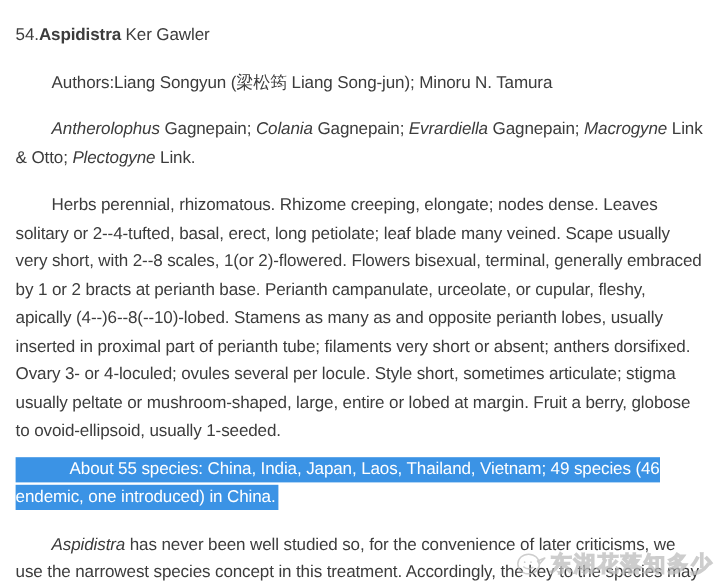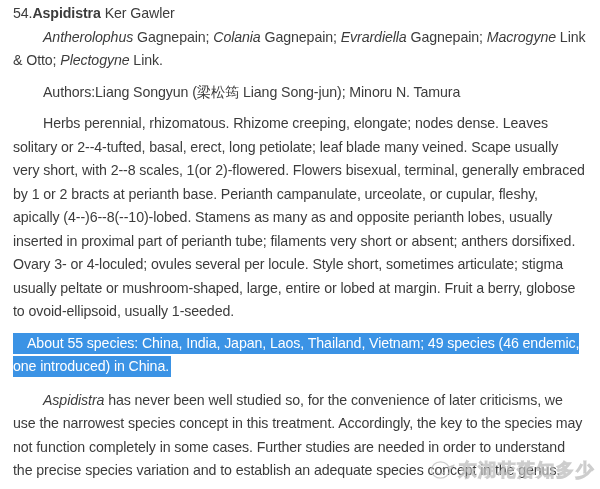--- a/index.html
+++ b/index.html
@@ -9,29 +9,29 @@
     overflow: hidden;
     background: #ffffff;
     position: relative;
     font-family: "Liberation Sans", "DejaVu Sans", sans-serif;
     font-size: 14.2px;
     line-height: 23.5px;
     letter-spacing: -0.1px;
     color: #3c3c3c;
   }
   .doc { padding: 2px 12px 0 13px; }
-  p { margin: 0 0 8px 0; }
+  p { margin: 16px 0 8px 0; }
   p.title { margin-bottom: 0; }
   .indent { text-indent: 30px; }
   b { font-weight: bold; }
   i { font-style: italic; }
   .sel {
     background: #3b93e5;
     color: #ffffff;
-    padding: 2px 2px 3px 14px; 
+    padding: 2px 2px 3px 45px; 
   }
   .highlight-para { margin: 2px 0 10px 0; }
   .watermark {
     position: absolute;
     right: 5px;
     bottom: 7px;
     display: flex;
     align-items: center;
     gap: 3px;
     pointer-events: none;
@@ -47,23 +47,23 @@
   }
 </style>
 </head>
 <body>
 
 <div class="doc">
 
   <p class="title"><span>54.</span><b>Aspidistra</b><span> Ker Gawler</span></p>
 
 
+  <p class="indent">Authors:Liang Songyun (梁松筠 Liang Song-jun); Minoru N. Tamura</p>
+
   <p class="indent"><i>Antherolophus</i><span> Gagnepain; </span><i>Colania</i><span> Gagnepain; </span><i>Evrardiella</i><span> Gagnepain; </span><i>Macrogyne</i><span> Link &amp; Otto; </span><i>Plectogyne</i><span> Link.</span></p>
-
-  <p class="indent">Authors:Liang Songyun (梁松筠 Liang Song-jun); Minoru N. Tamura</p>
 
   <p class="indent">Herbs perennial, rhizomatous. Rhizome creeping, elongate; nodes dense. Leaves solitary or 2--4-tufted, basal, erect, long petiolate; leaf blade many veined. Scape usually very short, with 2--8 scales, 1(or 2)-flowered. Flowers bisexual, terminal, generally embraced by 1 or 2 bracts at perianth base. Perianth campanulate, urceolate, or cupular, fleshy, apically (4--)6--8(--10)-lobed. Stamens as many as and opposite perianth lobes, usually inserted in proximal part of perianth tube; filaments very short or absent; anthers dorsifixed. Ovary 3- or 4-loculed; ovules several per locule. Style short, sometimes articulate; stigma usually peltate or mushroom-shaped, large, entire or lobed at margin. Fruit a berry, globose to ovoid-ellipsoid, usually 1-seeded.</p>
 
   <p class="highlight-para"><span class="sel">About 55 species: China, India, Japan, Laos, Thailand, Vietnam; 49 species (46 endemic, one introduced) in China.</span></p>
 
   <p class="indent"><i>Aspidistra</i><span> has never been well studied so, for the convenience of later criticisms, we use the narrowest species concept in this treatment. Accordingly, the key to the species may not function completely in some cases. Further studies are needed in order to understand the precise species variation and to establish an adequate species concept in the genus.</span></p>
 
 </div>
 
 <div class="watermark">

